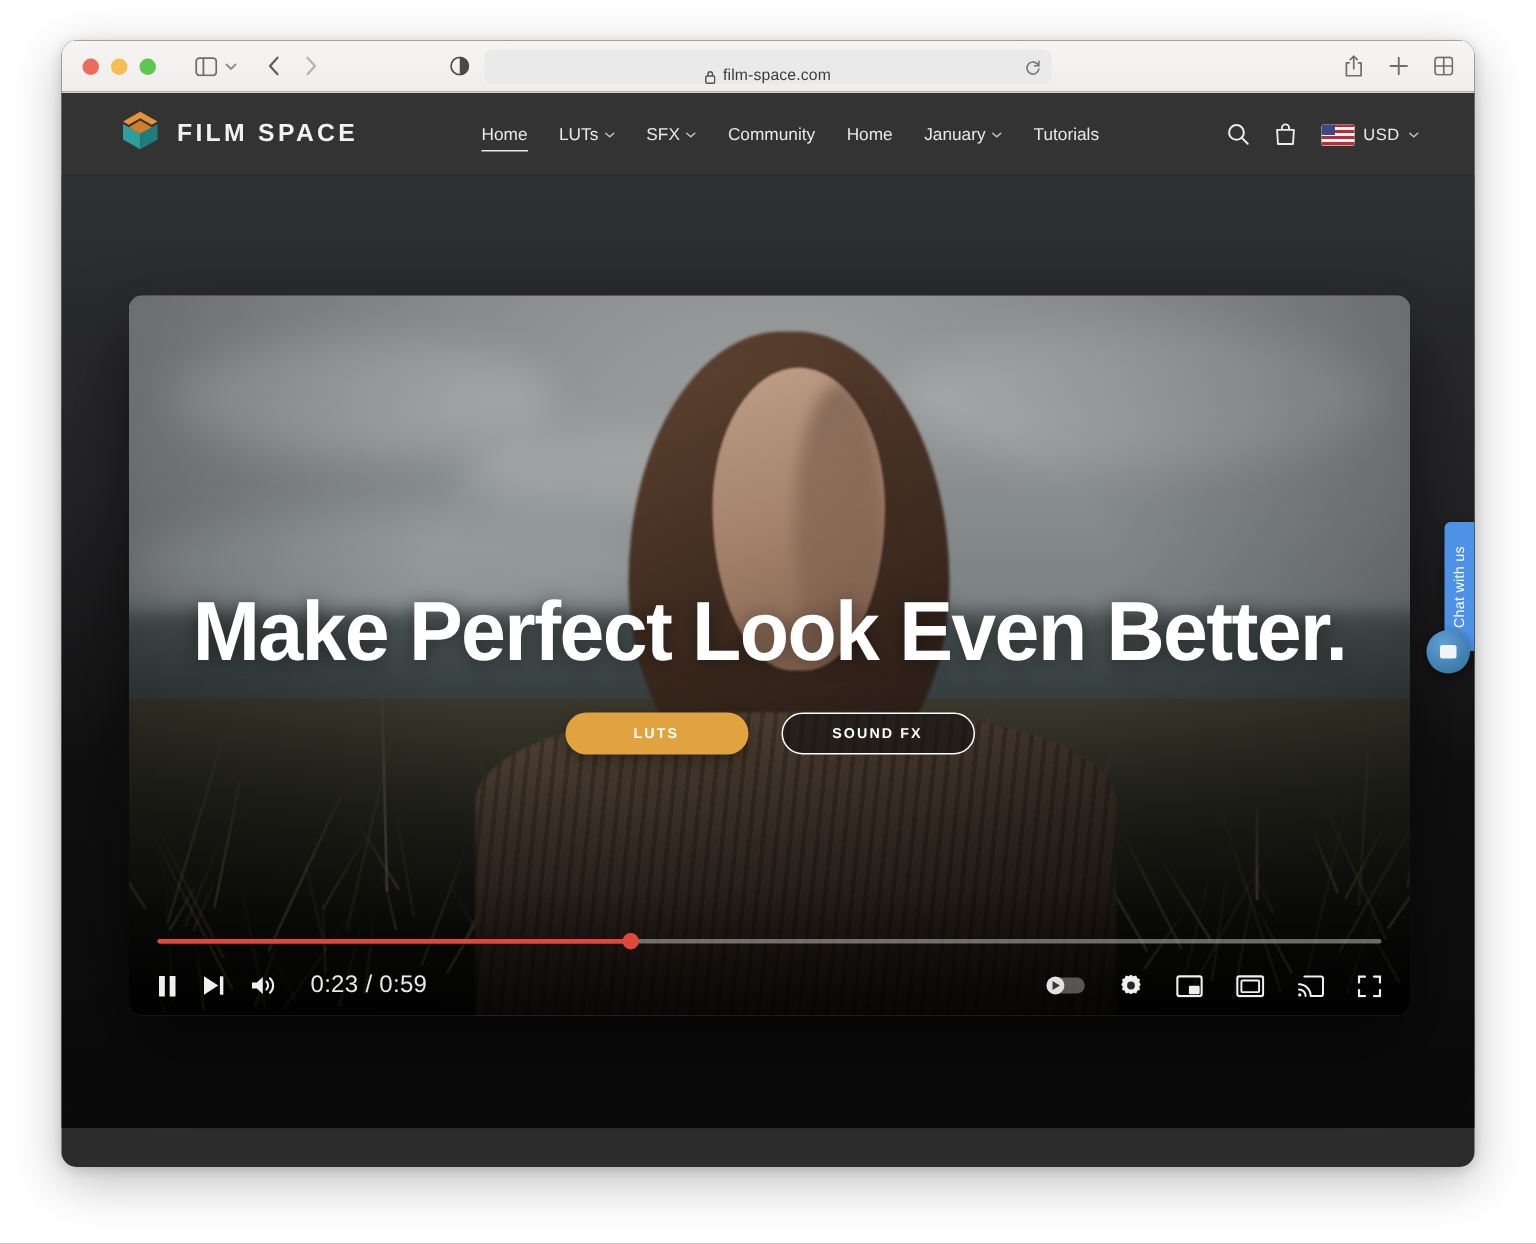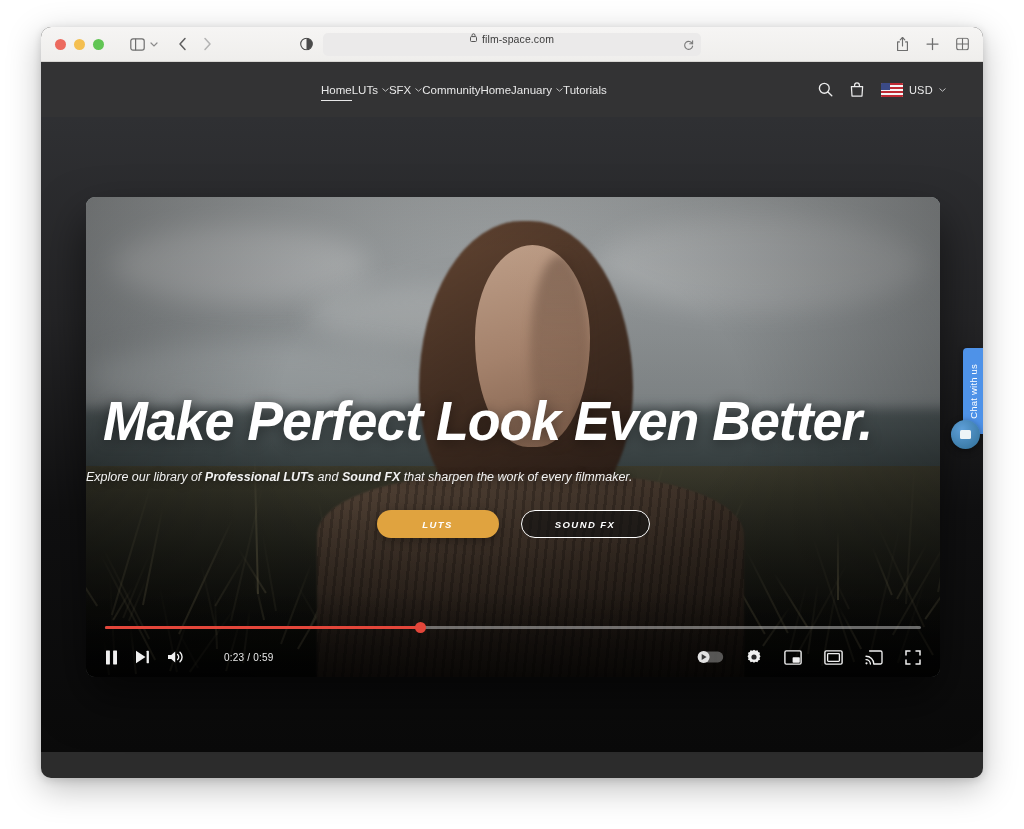--- a/index.html
+++ b/index.html
@@ -45,21 +45,21 @@
   #nav-back { margin-left: 20px; }
   #nav-forward { margin-left: 16px; }
 
   #reader-mode { position: absolute; left: 259px; top: 50%; transform: translateY(-50%); }
 
   #address-bar {
     position: absolute; left: 282px; top: 6px;
     width: 378px; height: 23px;
     background: #ebeaea;
     border-radius: 5px;
-    display: flex; align-items: flex-start; justify-content: center;
+    display: flex; align-items: flex-end; justify-content: center;
     gap: 5px;
   }
   #url-text {
     font-size: 10.5px; color: #3b3b3b;
     letter-spacing: .1px;
   }
   #lock-icon { color: #555; display: flex; }
   #reload-button {
     position: absolute; right: 7px; top: 50%; transform: translateY(-50%);
     color: #7a7a7a; display: flex;
@@ -92,21 +92,21 @@
   #logo-block {
     display: flex; align-items: center; gap: 11px;
     margin-left: 39px;
   }
   #logo-text {
     color: #f2f2f2; font-size: 16.5px; font-weight: bold;
     letter-spacing: 2.2px;
   }
   #main-nav {
     position: absolute; left: 280px;
-    display: flex; align-items: center; 
+    display: flex; align-items: center; gap: 21px;
   }
   .nav-item {
     color: #e8e8e8; font-size: 11.5px;
     display: flex; align-items: center; gap: 4px;
     cursor: default; white-space: nowrap;
   }
   .nav-item.active { position: relative; }
   .nav-item.active::after {
     content: ""; position: absolute;
     left: 0; right: 0; bottom: -5px; height: 1px;
@@ -221,21 +221,21 @@
   #photo-grade {
     position: absolute; inset: 0;
     background:
       radial-gradient(ellipse at 50% 42%, rgba(0,0,0,0) 38%, rgba(0,0,0,.42) 100%),
       linear-gradient(180deg, rgba(24,26,28,.12) 0%, rgba(12,12,12,.20) 48%, rgba(0,0,0,.62) 100%);
   }
 
   
   #hero-copy {
     position: absolute; left: 0; right: 0; top: 196px;
-    z-index: 4; font-style: italic;
+    text-align: center; z-index: 4;
   }
   #hero-title {
     color: #ffffff;
     font-size: 56px; font-weight: bold;
     letter-spacing: -1.1px;
     line-height: 1;
     text-shadow: 0 2px 14px rgba(0,0,0,.45);
     transform: scaleX(.96);
   }
   #hero-subtitle {
@@ -288,21 +288,21 @@
     position: absolute; left: 19px; right: 19px; top: 51px;
     height: 30px; display: flex; align-items: center;
   }
   .pc-btn {
     color: #ffffff; opacity: .94;
     display: inline-flex; align-items: center; justify-content: center;
     cursor: default;
   }
   #pc-left { display: flex; align-items: center; gap: 17px; }
   #time-display {
-    color: #e9e9e9; font-size: 10px; margin-left: 23px; letter-spacing: .2px;
+    color: #e9e9e9; font-size: 16px; margin-left: 6px; letter-spacing: .2px;
   }
   #pc-right {
     margin-left: auto; display: flex; align-items: center; gap: 22px;
   }
 
   
   #chat-widget { position: absolute; right: 0; top: 231px; z-index: 9; }
   #chat-tab {
     width: 20px; height: 86px;
     background: #4e92e8;
@@ -403,20 +403,31 @@
           <rect x="0.7" y="0.7" width="11.6" height="11.6" rx="2"></rect>
           <line x1="6.5" y1="0.7" x2="6.5" y2="12.3"></line>
           <line x1="0.7" y1="6.5" x2="12.3" y2="6.5"></line>
         </svg>
       </span>
     </div>
   </div>
 
 
   <div id="site-header">
+    <div id="logo-block">
+      <span>
+        <svg width="27" height="28" viewBox="0 0 27 28">
+          <path d="M13.5,1.5 L25,8 L21.2,10.2 L13.5,5.8 L5.8,10.2 L2,8 Z" fill="#e8933a"></path>
+          <path d="M2,9.6 L13.5,16.1 L13.5,26.5 L2,20 Z" fill="#2f9f9b"></path>
+          <path d="M25,9.6 L13.5,16.1 L13.5,26.5 L25,20 Z" fill="#1f7c7e"></path>
+          <path d="M5.8,11.8 L13.5,7.4 L21.2,11.8 L13.5,16.1 Z" fill="#cf7f2c"></path>
+        </svg>
+      </span>
+      <span id="logo-text">FILM SPACE</span>
+    </div>
 
     <nav id="main-nav">
       <span class="nav-item active">
         <span>Home</span>
       </span>
       <span class="nav-item">
         <span>LUTs</span>
         <span class="nav-caret">
           <svg width="7" height="4" viewBox="0 0 7 4" fill="none" stroke="#dcdcdc" stroke-width="1" stroke-linecap="round">
               <polyline points="0.8,0.8 3.5,3.2 6.2,0.8"></polyline>
@@ -615,21 +626,20 @@
         <div class="subj-hair"></div>
         <div class="subj-face"></div>
         <div class="subj-shadow"></div>
         <div class="subj-body"></div>
         <div class="knit"></div>
       </div>
       <div id="photo-grade"></div>
 
       <div id="hero-copy">
         <div id="hero-title">Make Perfect Look Even Better.</div>
-        <div id="hero-subtitle"><span>Explore our library of </span><b>Professional LUTs</b><span> and </span><b>Sound FX</b><span> that sharpen the work of every filmmaker.</span></div>
         <div id="hero-buttons">
           <span class="hero-btn" id="btn-luts">LUTS</span>
           <span class="hero-btn" id="btn-soundfx">SOUND FX</span>
         </div>
       </div>
 
       <div id="player-controls">
         <div id="progress-row">
           <div id="progress-track"></div>
           <div id="progress-played" style="width: 38.6%; background: rgb(227, 70, 58);"></div>

